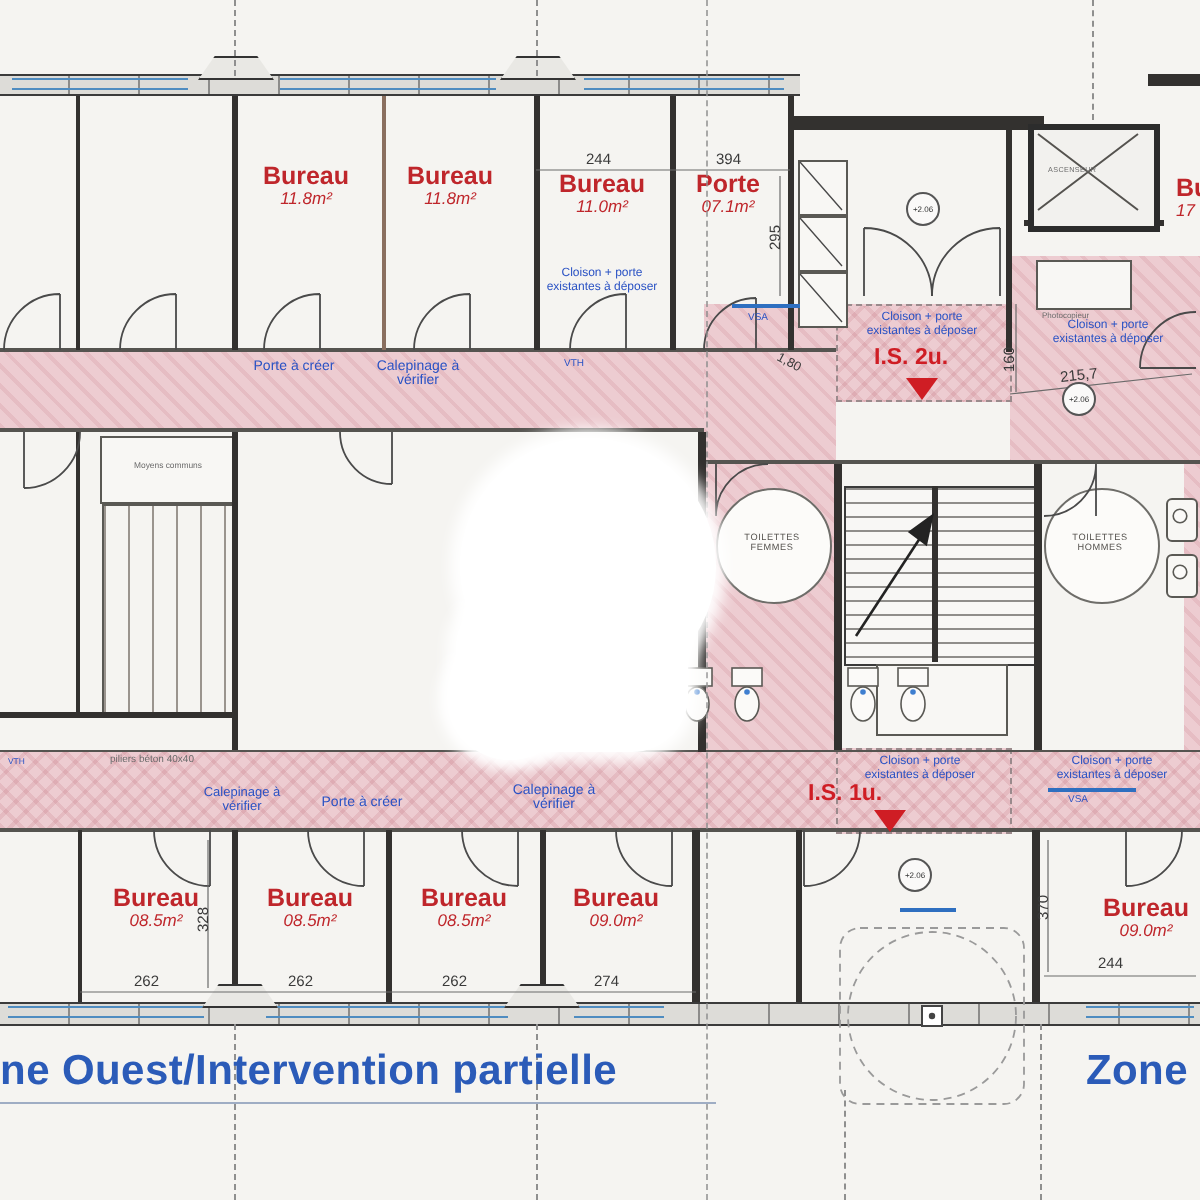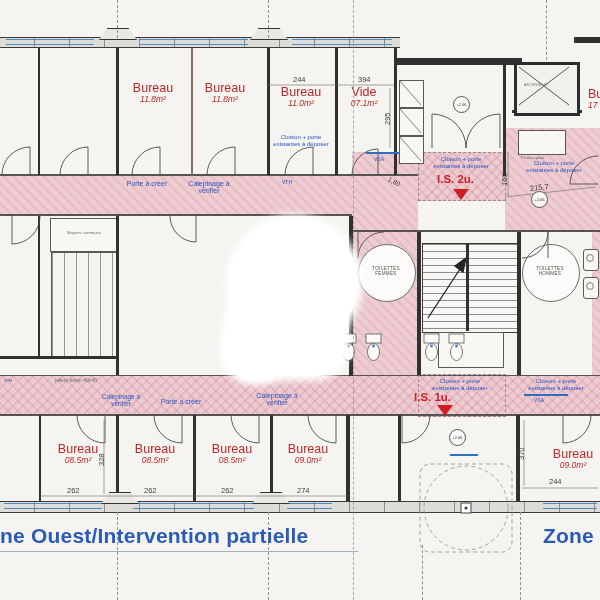--- a/index.html
+++ b/index.html
@@ -14,21 +14,21 @@
   .xhatch{background-image:repeating-linear-gradient(45deg,rgba(187,96,110,.16) 0 2px,transparent 2px 7px),
           repeating-linear-gradient(-45deg,rgba(187,96,110,.16) 0 2px,transparent 2px 7px)}
   .isbox{border:1px dashed #9a8a8c}
   .xwall{position:absolute;background:#dddcd8;border-top:1.2px solid #3b3b3b;border-bottom:1.2px solid #3b3b3b;
          background-image:repeating-linear-gradient(90deg,transparent 0 34px,rgba(60,60,60,.5) 34px 35px);z-index:22}
   .win{position:absolute;height:4px;border-top:1.4px solid #4f8cc0;border-bottom:1.4px solid #4f8cc0;z-index:23}
   .cap{position:absolute;background:#e9e8e4;border:1.2px solid #333;z-index:24}
   .capup{clip-path:polygon(22% 0,78% 0,100% 100%,0 100%)}
   .axis{position:absolute;width:0;border-left:1px dashed #8f8f8f;z-index:45}
   .roomlbl{position:absolute;text-align:center;color:#bf262b;z-index:40}
-  .roomlbl .n{font-weight:400;font-size:12.5px;line-height:13px}
+  .roomlbl .n{font-weight:700;font-size:12.5px;line-height:13px}
   .roomlbl .a{font-style:italic;font-size:8.5px;line-height:9px}
   .dim{position:absolute;font-size:7.5px;color:#3a3a3a;white-space:nowrap;z-index:40}
   .dimv{transform-origin:left top;transform:rotate(-90deg)}
   .blue{position:absolute;color:#2a52c4;font-size:6px;line-height:7px;text-align:center;white-space:nowrap;z-index:40}
   .bl{display:block}
   .tinyg{position:absolute;font-size:5px;color:#6b6b6b;white-space:nowrap;z-index:40}
   .isred{position:absolute;color:#cf1d24;font-weight:700;font-size:11.5px;z-index:41;white-space:nowrap}
   .tri{position:absolute;width:0;height:0;border-left:8px solid transparent;border-right:8px solid transparent;
        border-top:11px solid #cf1d24;z-index:41}
   .lvl{position:absolute;width:15px;height:15px;border:1px solid #555;border-radius:50%;background:#faf9f8;
@@ -214,21 +214,21 @@
   </div>
   <div class="roomlbl" style="left:190px;top:82px;width:70px">
     <span class="n bl">Bureau</span>
     <span class="a bl">11.8m²</span>
   </div>
   <div class="roomlbl" style="left:266px;top:86px;width:70px">
     <span class="n bl">Bureau</span>
     <span class="a bl">11.0m²</span>
   </div>
   <div class="roomlbl" style="left:334px;top:86px;width:60px">
-    <span class="n bl">Vide</span>
+    <span class="n bl">Porte</span>
     <span class="a bl">07.1m²</span>
   </div>
   <div class="roomlbl" style="left:588px;top:88px;width:70px;text-align:left">
     <span class="n bl">Bureau</span>
     <span class="a bl">17</span>
   </div>
   <div class="roomlbl" style="left:43px;top:443px;width:70px">
     <span class="n bl">Bureau</span>
     <span class="a bl">08.5m²</span>
   </div>
@@ -299,21 +299,21 @@
   <div class="blue" style="left:374px;top:156px;font-size:5px">VSA</div>
   <div class="bline" style="left:366px;top:152px;width:34px;height:2.2px"></div>
   <div class="blue" style="left:282px;top:179px;font-size:5px">VTH</div>
   <div class="blue" style="left:4px;top:377px;font-size:4.2px">VTH</div>
   <div class="blue" style="left:534px;top:397px;font-size:5px">VSA</div>
   <div class="bline" style="left:524px;top:394px;width:44px;height:2.2px"></div>
   <div class="bline" style="left:450px;top:454px;width:28px;height:1.6px"></div>
 
   <div class="isred" style="left:437px;top:173px">I.S. 2u.</div>
   <div class="tri" style="left:453px;top:189px"></div>
-  <div class="isred" style="left:414px;top:391px">I.S. 1u.</div>
+  <div class="isred" style="left:404px;top:391px">I.S. 1u.</div>
   <div class="tri" style="left:437px;top:405px"></div>
 
   <div class="lvl" style="left:453px;top:96px">
       <span>+2.06</span>
     </div>
   <div class="lvl" style="left:531px;top:191px">
       <span>+2.06</span>
     </div>
   <div class="lvl" style="left:449px;top:429px">
       <span>+2.06</span>

